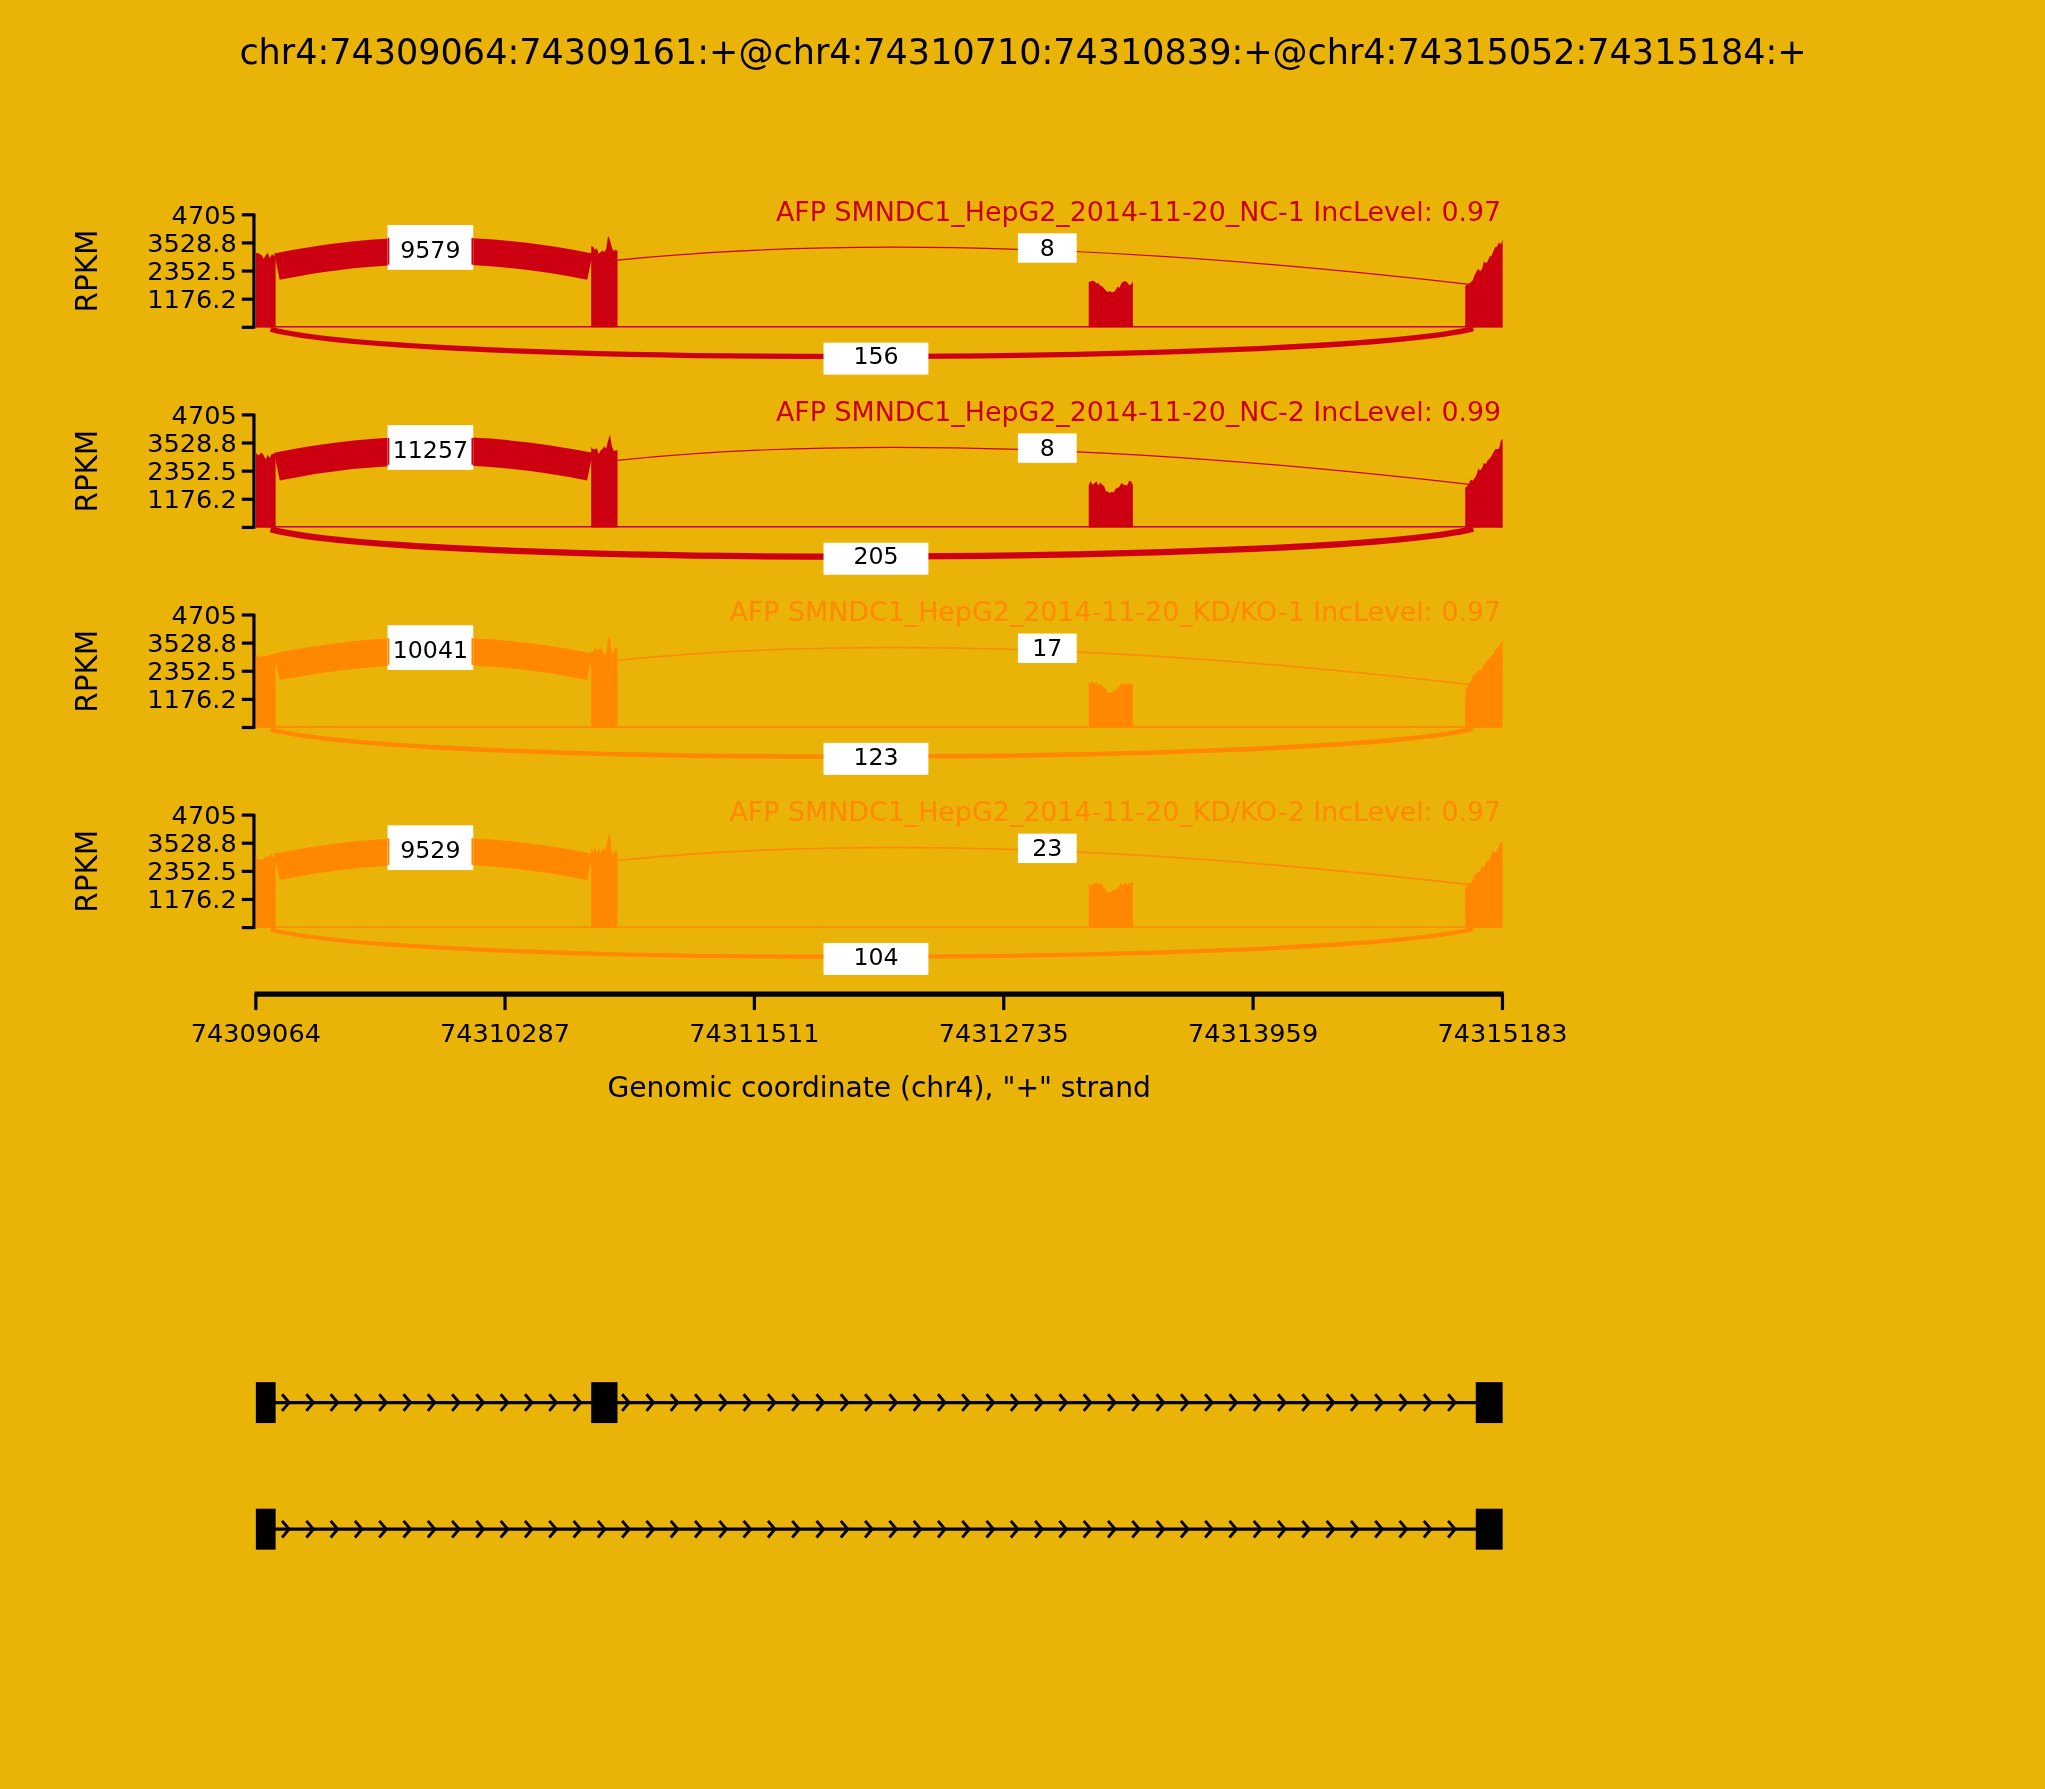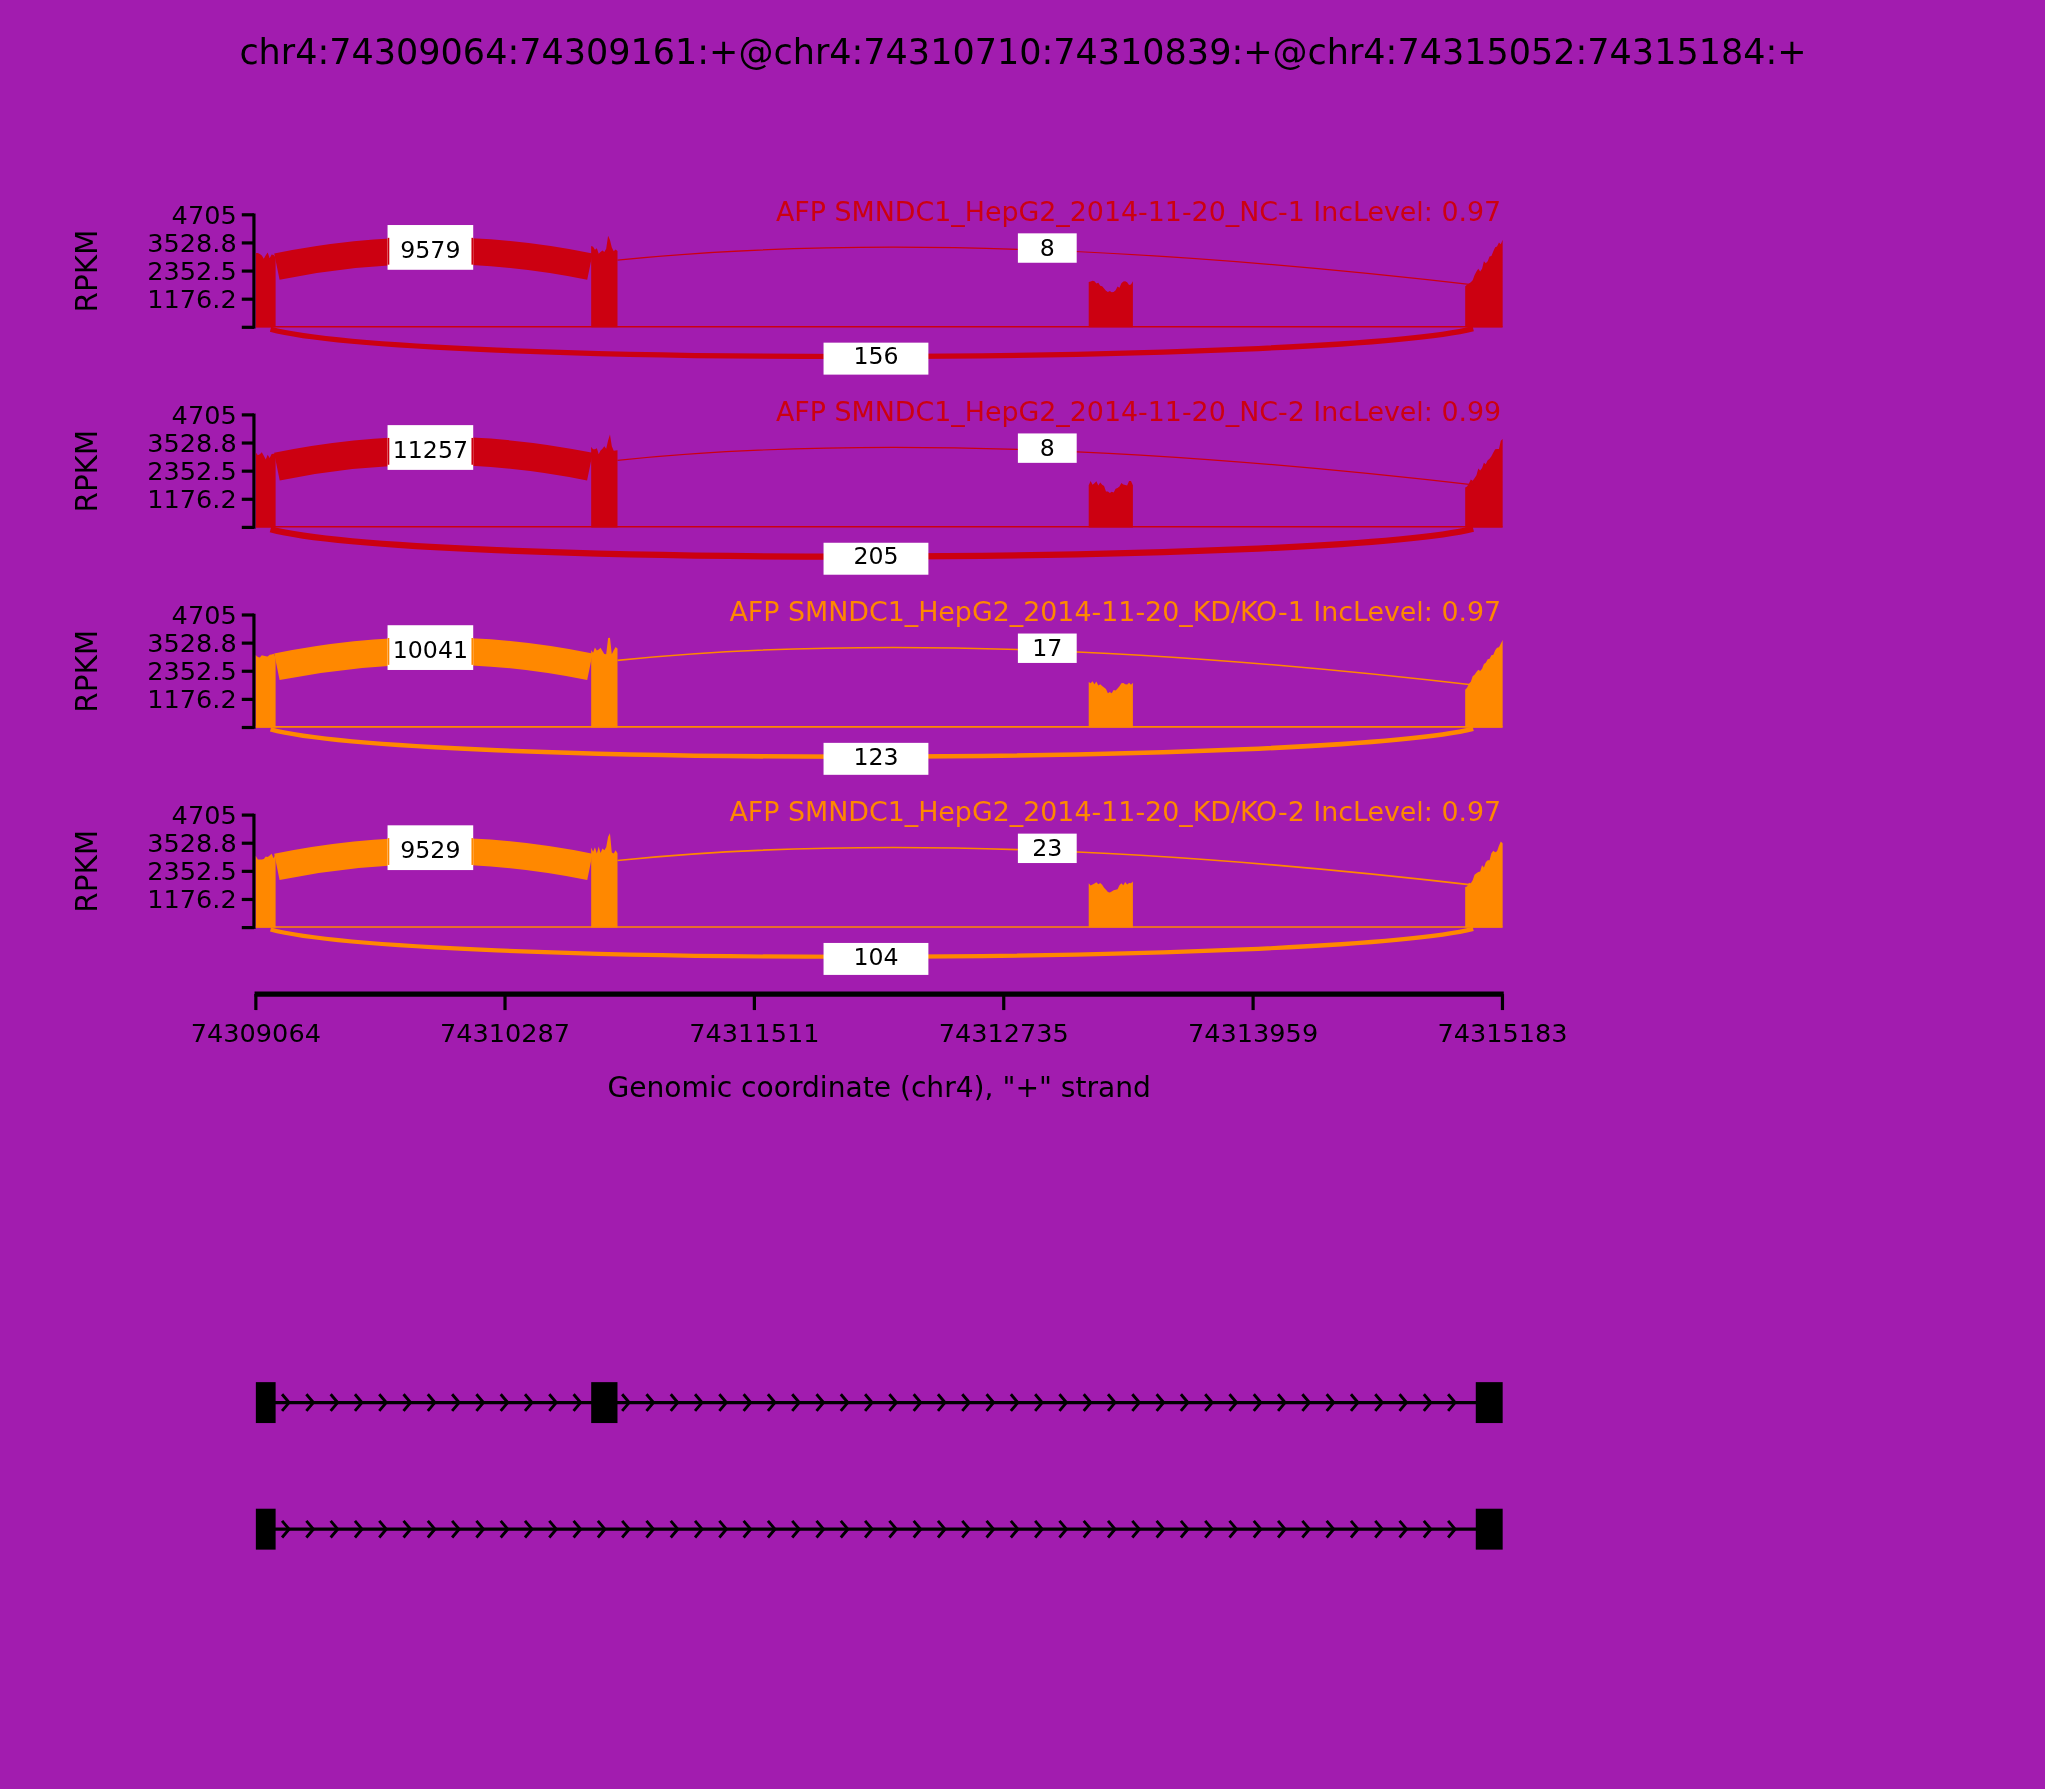--- a/index.html
+++ b/index.html
@@ -1,16 +1,16 @@
 <!DOCTYPE html>
 <html style="font-size:10.2px"><head>
 <meta charset="utf-8">
 <style>
   html,body{margin:0;padding:0;background:#ffffff;}
-  .page{position:relative;width:2046px;height:1790px;background:#a21caf;
+  .page{position:relative;width:2046px;height:1790px;background:#eab308;
         font-family:"DejaVu Sans",sans-serif;overflow:hidden;}
   .main-title{position:absolute;top:32px;left:0;width:100%;text-align:center;
         font-size:35px;color:#000;white-space:nowrap;}
   #plot{position:absolute;left:0;top:0;}
   #plot text{font-family:"DejaVu Sans",sans-serif;}
 </style>
 </head>
 <body>
 
 <div class="page">

